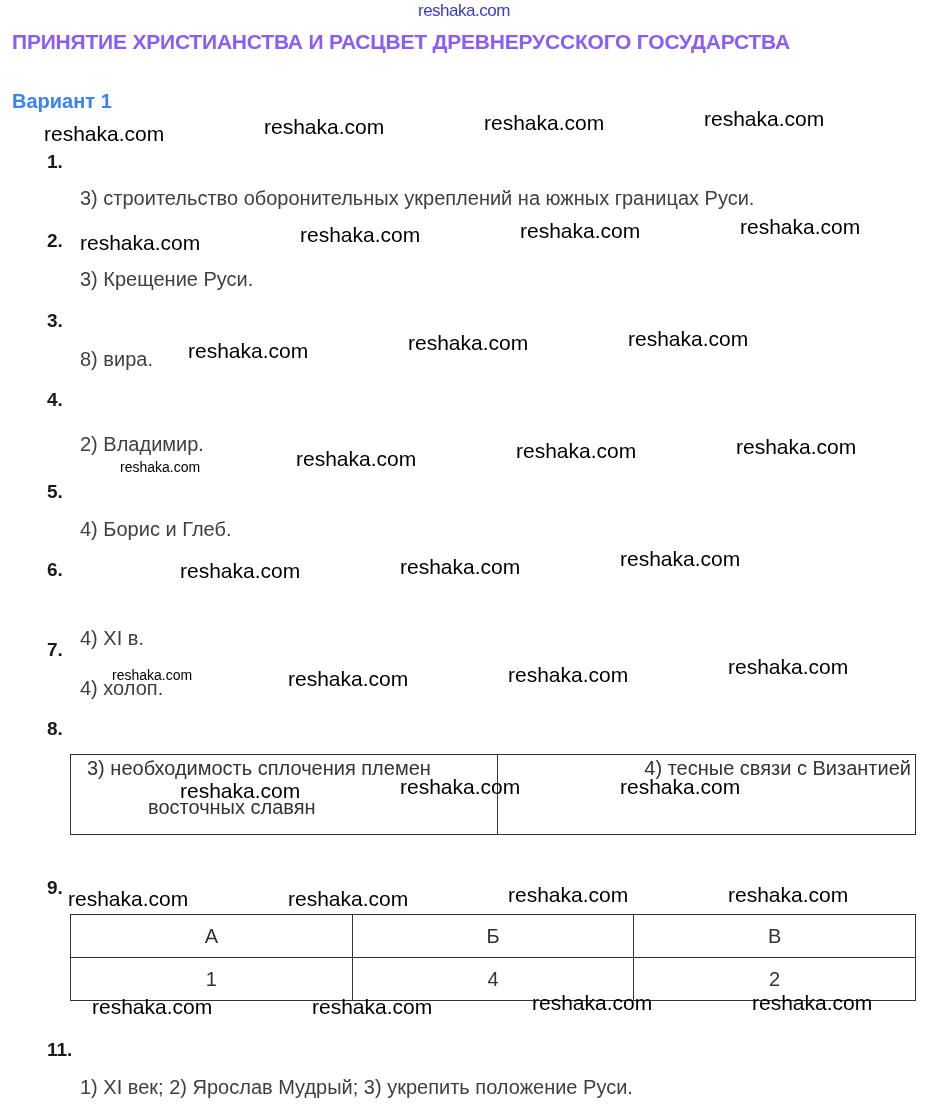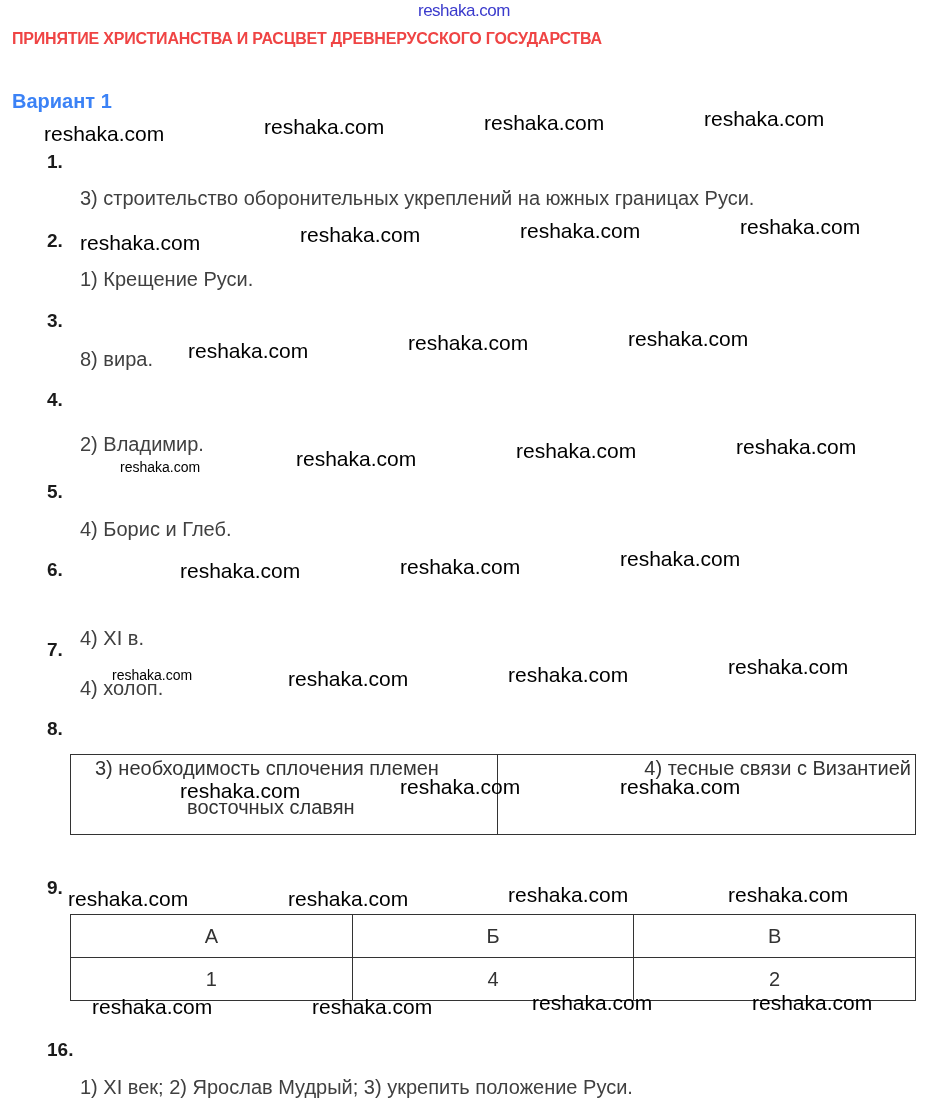--- a/index.html
+++ b/index.html
@@ -1,19 +1,19 @@
 <!DOCTYPE html>
 <html><head>
 <meta charset="utf-8">
 <style>
   html, body { margin: 0; padding: 0; background: #ffffff; }
   body { width: 929px; height: 1113px; position: relative; overflow: hidden; font-family: "Liberation Sans", sans-serif; color: #000; }
   .abs { position: absolute; white-space: nowrap; }
   .top-wm { left: 418px; top: 1px; font-size: 17px; color: #3a3acc; letter-spacing: -0.5px; }
-  .title { left: 12px; top: 30px; font-size: 16px; font-weight: bold; color: #ef4444; letter-spacing: -0.2px; }
+  .title { left: 12px; top: 30px; font-size: 21px; font-weight: bold; color: #8b5cf6; letter-spacing: -0.2px; }
   .variant { left: 12px; top: 90px; font-size: 20px; font-weight: bold; color: #3b82f6; }
   .qnum { font-size: 19px; font-weight: bold; color: #1a1a1a; }
   .ans { font-size: 20px; color: #404040; }
   .wm { font-size: 21px; color: #000; font-family: "Liberation Sans", sans-serif; }
   .wm-sm { font-size: 14px; color: #000; }
   table.t8 { position: absolute; left: 70px; top: 754px; width: 846px; height: 81px; border-collapse: collapse; }
   table.t8 td { border-top: 1.5px solid #333; border-bottom: 1.5px solid #333; border-left: 1px solid #333; vertical-align: top; font-size: 20px; color: #333; padding: 2px 4px; }
   table.t8 td:first-child { border-left: 1.5px solid #333; width: 418px; }
   table.t8 td:last-child { border-right: 1.5px solid #333; text-align: right; }
   table.t9 { position: absolute; left: 70px; top: 914px; width: 846px; height: 81px; border-collapse: collapse; }
@@ -32,21 +32,21 @@
 <div class="abs wm" style="left:704px;top:107px">reshaka.com</div>
 
 <div class="abs qnum" style="left:47px;top:151px">1.</div>
 <div class="abs ans" style="left:80px;top:187px">3) строительство оборонительных укреплений на южных границах Руси.</div>
 
 <div class="abs qnum" style="left:47px;top:230px">2.</div>
 <div class="abs wm" style="left:80px;top:231px">reshaka.com</div>
 <div class="abs wm" style="left:300px;top:223px">reshaka.com</div>
 <div class="abs wm" style="left:520px;top:219px">reshaka.com</div>
 <div class="abs wm" style="left:740px;top:215px">reshaka.com</div>
-<div class="abs ans" style="left:80px;top:268px">1) Крещение Руси.</div>
+<div class="abs ans" style="left:80px;top:268px">3) Крещение Руси.</div>
 
 <div class="abs qnum" style="left:47px;top:310px">3.</div>
 <div class="abs ans" style="left:80px;top:348px">8) вира.</div>
 <div class="abs wm" style="left:188px;top:339px">reshaka.com</div>
 <div class="abs wm" style="left:408px;top:331px">reshaka.com</div>
 <div class="abs wm" style="left:628px;top:327px">reshaka.com</div>
 
 <div class="abs qnum" style="left:47px;top:389px">4.</div>
 <div class="abs ans" style="left:80px;top:433px">2) Владимир.</div>
 <div class="abs wm-sm" style="left:120px;top:459px">reshaka.com</div>
@@ -68,22 +68,22 @@
 <div class="abs ans" style="left:80px;top:677px">4) холоп.</div>
 <div class="abs wm" style="left:288px;top:667px">reshaka.com</div>
 <div class="abs wm" style="left:508px;top:663px">reshaka.com</div>
 <div class="abs wm" style="left:728px;top:655px">reshaka.com</div>
 
 <div class="abs qnum" style="left:47px;top:718px">8.</div>
 <table class="t8">
   <tbody>
       <tr>
     <td>
-      <div style="margin-left:20px">3) необходимость сплочения племен</div>
-      <div style="margin-left:112px;margin-top:16px">восточных славян</div>
+      <div style="margin-left:12px">3) необходимость сплочения племен</div>
+      <div style="margin-left:73px;margin-top:16px">восточных славян</div>
     </td>
     <td>
       <div>4) тесные связи с Византией</div>
     </td>
   </tr>
 </tbody>
   </table>
 <div class="abs wm" style="left:180px;top:779px">reshaka.com</div>
 <div class="abs wm" style="left:400px;top:775px">reshaka.com</div>
 <div class="abs wm" style="left:620px;top:775px">reshaka.com</div>
@@ -105,14 +105,14 @@
     <td>4</td>
     <td>2</td>
   </tr>
 </tbody>
   </table>
 <div class="abs wm" style="left:92px;top:995px">reshaka.com</div>
 <div class="abs wm" style="left:312px;top:995px">reshaka.com</div>
 <div class="abs wm" style="left:532px;top:991px">reshaka.com</div>
 <div class="abs wm" style="left:752px;top:991px">reshaka.com</div>
 
-<div class="abs qnum" style="left:47px;top:1039px">16.</div>
+<div class="abs qnum" style="left:47px;top:1039px">11.</div>
 <div class="abs ans" style="left:80px;top:1076px">1) XI век; 2) Ярослав Мудрый; 3) укрепить положение Руси.</div>
 
 </body></html>

